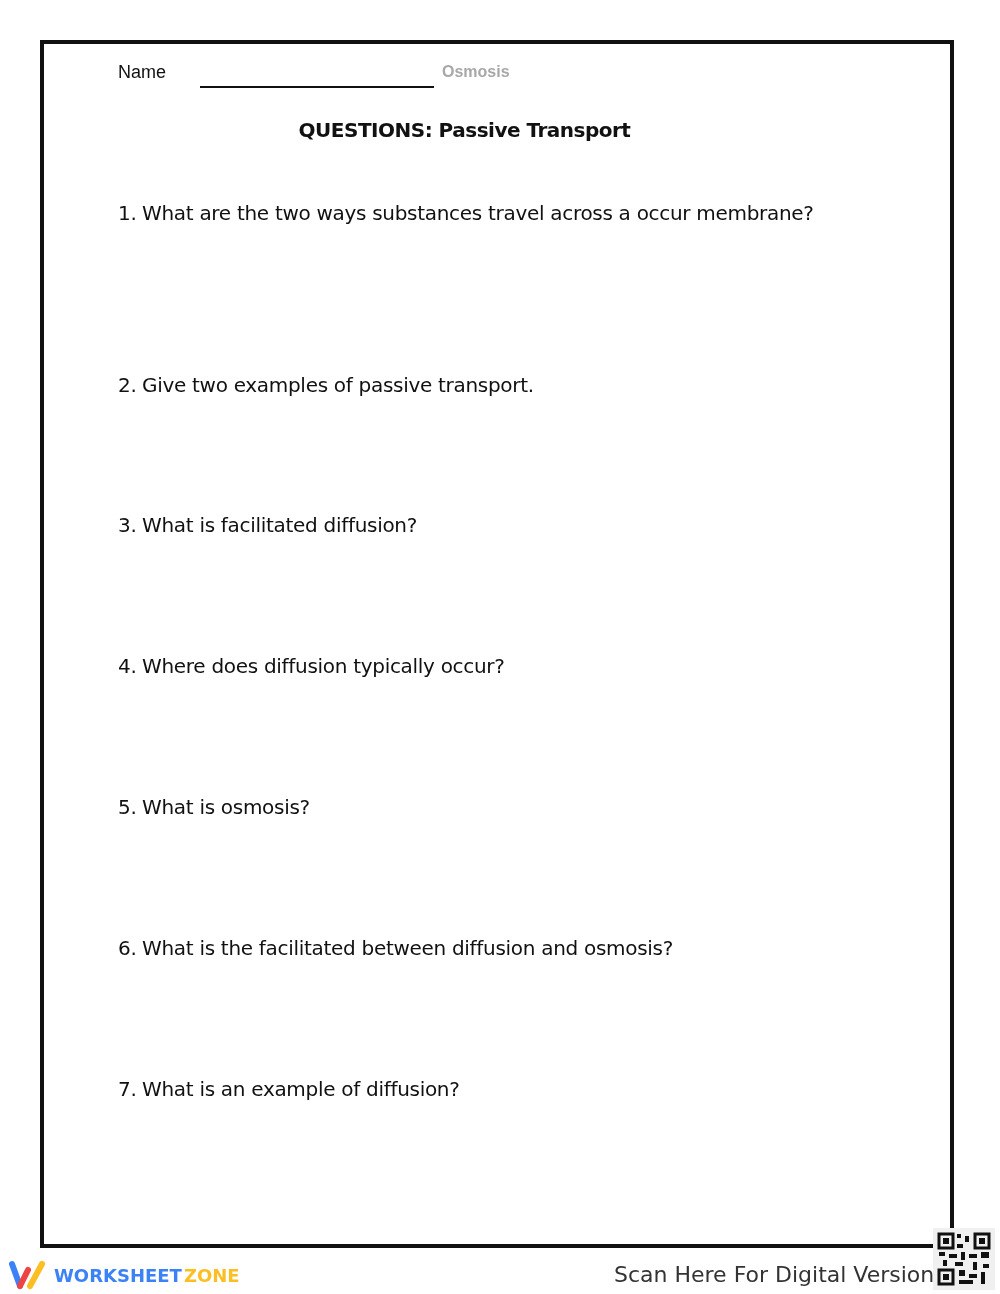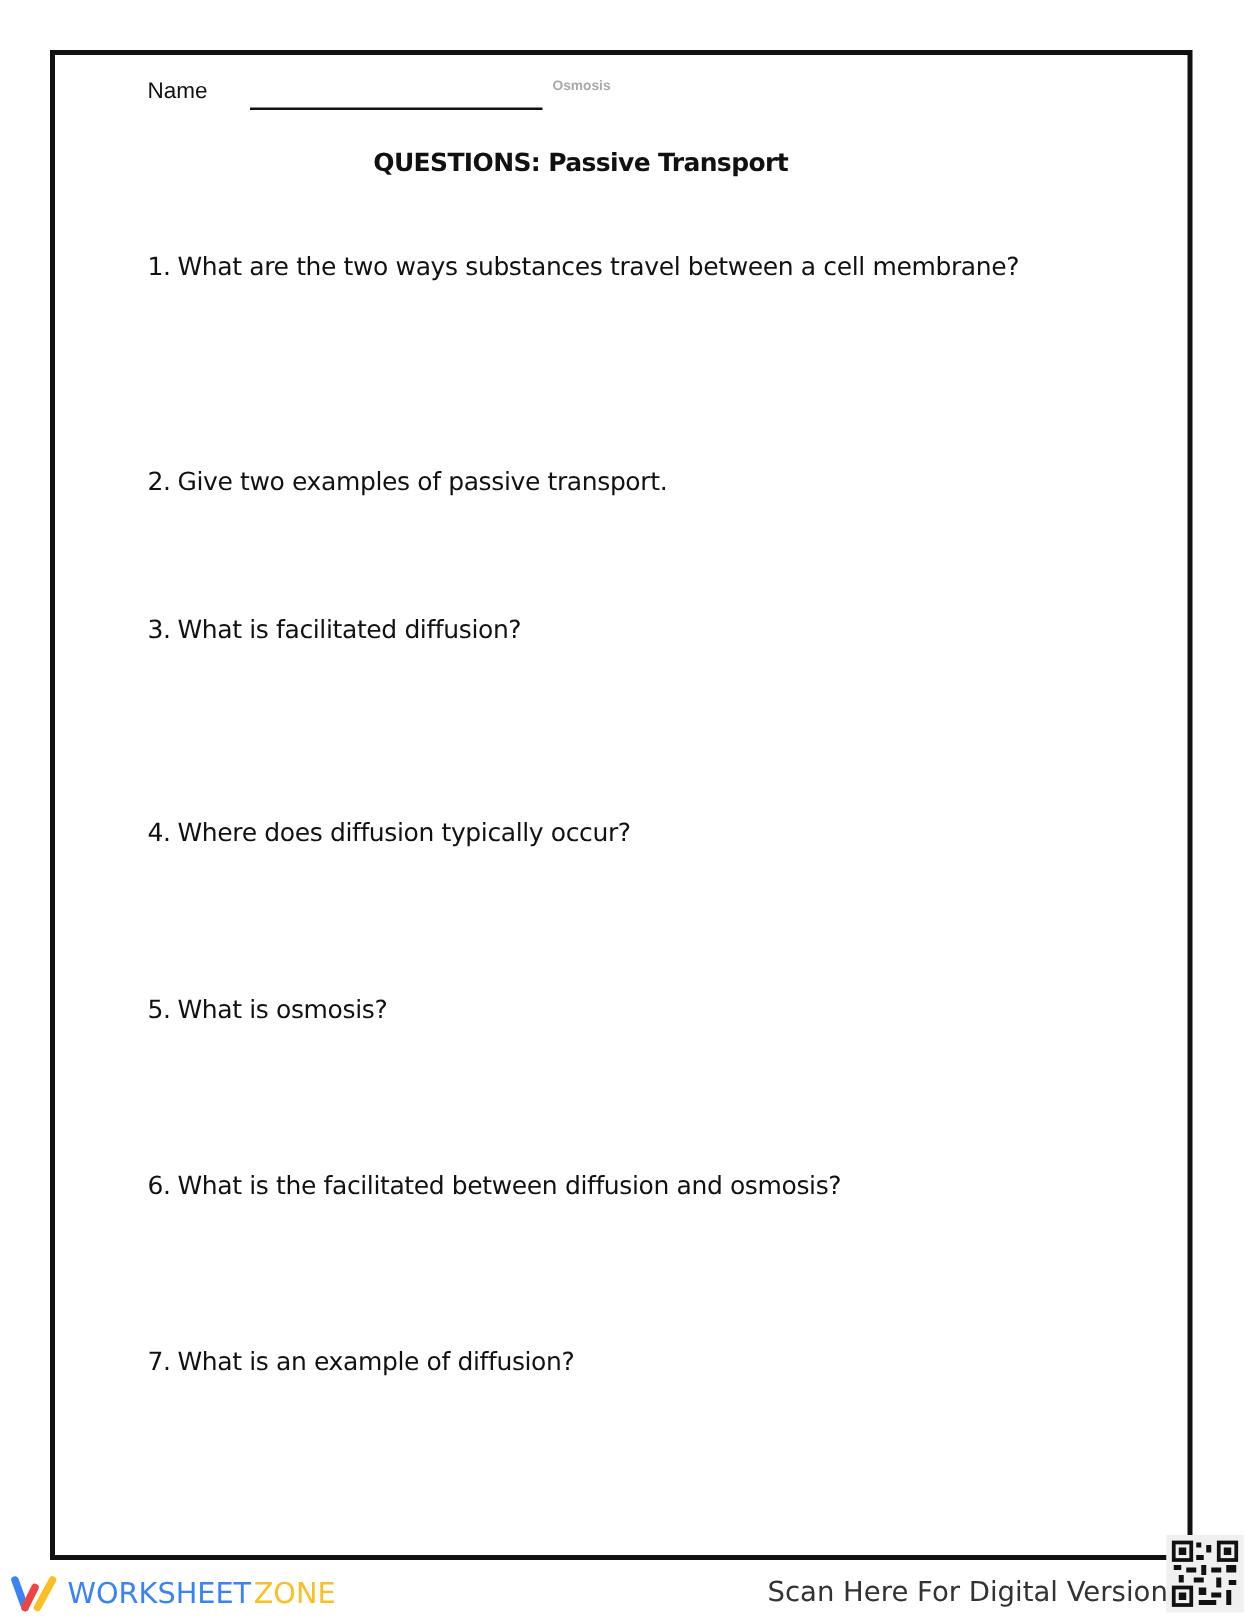--- a/index.html
+++ b/index.html
@@ -1,47 +1,47 @@
 <!DOCTYPE html>
 <html><head>
 <meta charset="utf-8">
 <style>
   html, body { margin: 0; padding: 0; background: #ffffff; }
   body { width: 1000px; height: 1294px; position: relative; overflow: hidden; font-family: "DejaVu Sans", sans-serif; color: #111; }
   .frame { position: absolute; left: 40px; top: 40px; width: 914px; height: 1208px; border: 4px solid #111; box-sizing: border-box; }
   .name-label { position: absolute; left: 118px; top: 62px; font-size: 18px; font-family: "Liberation Sans", sans-serif; color: #111; }
   .name-line { position: absolute; left: 200px; top: 86px; width: 234px; height: 0; border-top: 2px solid #111; }
-  .topic { position: absolute; left: 442px; top: 63px; font-size: 11px; font-weight: bold; color: #a8a8a8; font-family: "Liberation Sans", sans-serif; }
+  .topic { position: absolute; left: 442px; top: 63px; font-size: 16px; font-weight: bold; color: #a8a8a8; font-family: "Liberation Sans", sans-serif; }
   .title { position: absolute; left: 0; width: 929px; text-align: center; top: 118px; font-size: 20px; font-weight: bold; letter-spacing: -0.5px; }
   .question { position: absolute; left: 118px; font-size: 20px; line-height: 31px; letter-spacing: -0.3px; }
   .question .num { display: inline-block; width: 24px; }
   .question .cont { padding-left: 24px; }
   .logo { position: absolute; left: 8px; top: 1260px; display: flex; align-items: center; }
-  .logo-word { font-family: "DejaVu Sans", sans-serif; font-weight: normal; font-size: 23px; margin-left: 6px; }
+  .logo-word { font-family: "DejaVu Sans", sans-serif; font-weight: bold; font-size: 18px; margin-left: 6px; }
   .scan { position: absolute; left: 590px; top: 1262px; font-size: 22px; color: #333; font-family: "DejaVu Sans", sans-serif; margin-left: 24px; }
   .qr { position: absolute; left: 933px; top: 1228px; width: 62px; height: 62px; background: #f0f0f0; }
 </style>
 </head>
 <body>
 
 <div class="frame"></div>
 
 <span class="name-label">Name</span>
 <div class="name-line"></div>
 <span class="topic">Osmosis</span>
 
 <div class="title">QUESTIONS: Passive Transport</div>
 
 <div class="question" style="top:198px">
-  <div><span class="num">1.</span><span>What are the two ways substances travel between a cell membrane?</span></div>
+  <div><span class="num">1.</span><span>What are the two ways substances travel across a occur membrane?</span></div>
 </div>
 <div class="question" style="top:370px">
   <span class="num">2.</span><span>Give two examples of passive transport.</span>
 </div>
-<div class="question" style="top:488px">
+<div class="question" style="top:510px">
   <span class="num">3.</span><span>What is facilitated diffusion?</span>
 </div>
 <div class="question" style="top:651px">
   <span class="num">4.</span><span>Where does diffusion typically occur?</span>
 </div>
 <div class="question" style="top:792px">
   <span class="num">5.</span><span>What is osmosis?</span>
 </div>
 <div class="question" style="top:933px">
   <span class="num">6.</span><span>What is the facilitated between diffusion and osmosis?</span>

